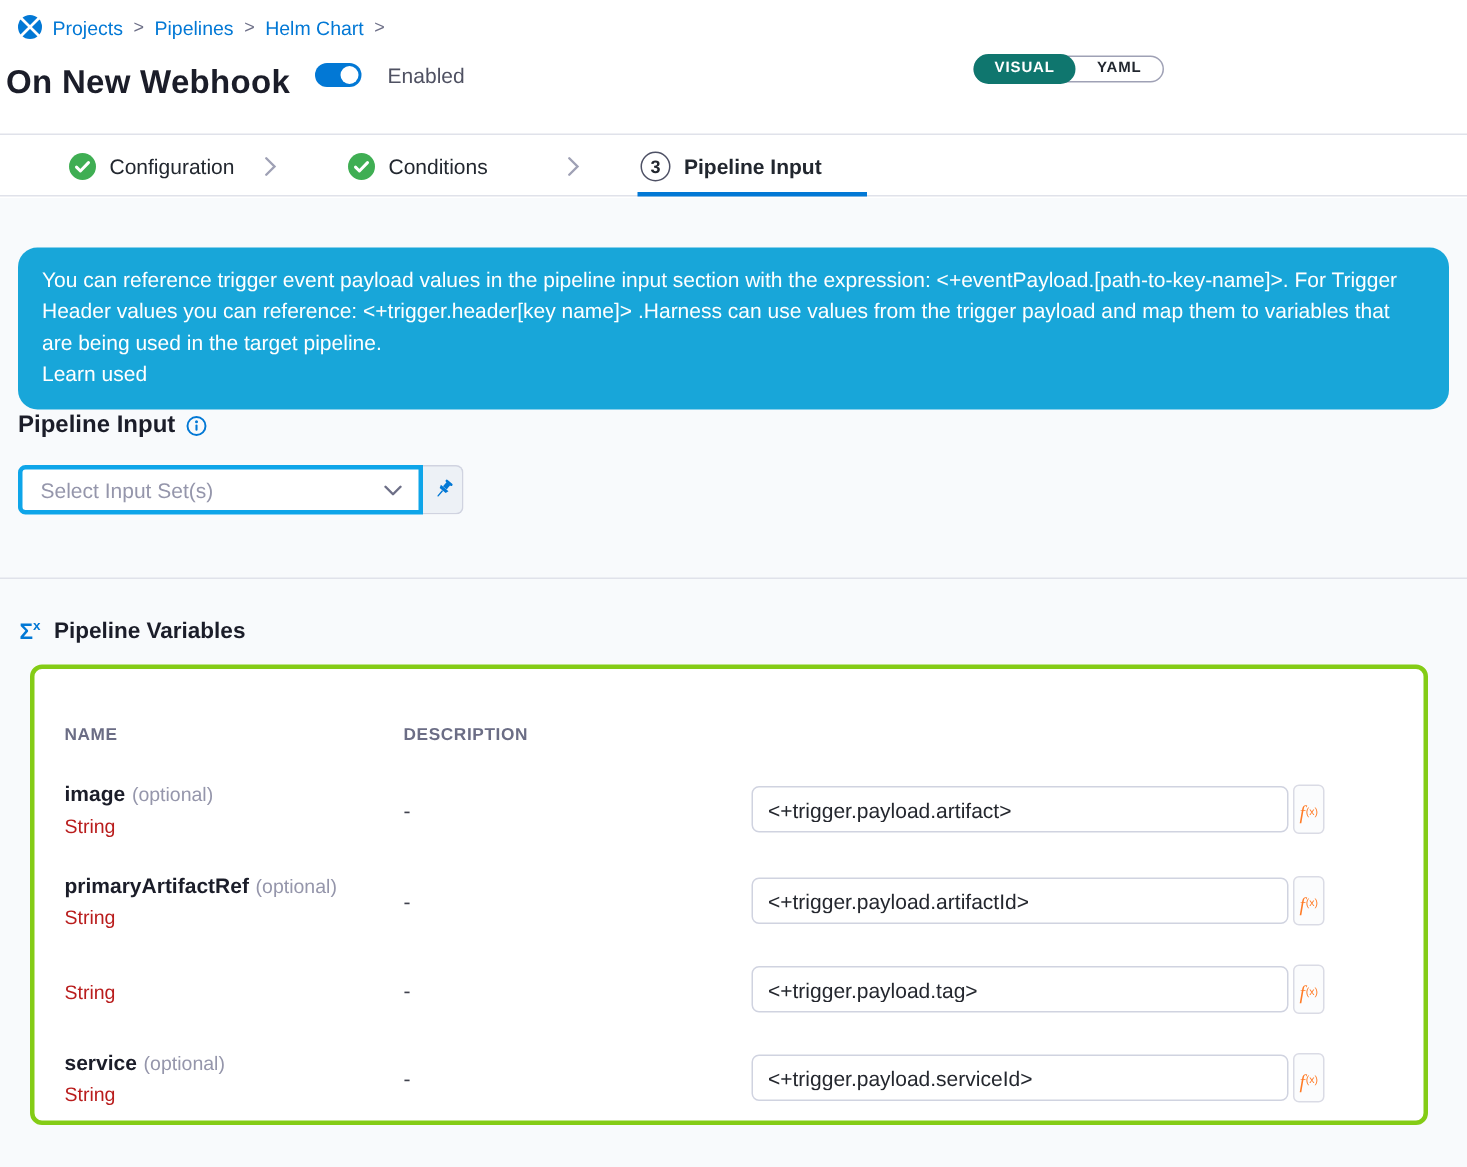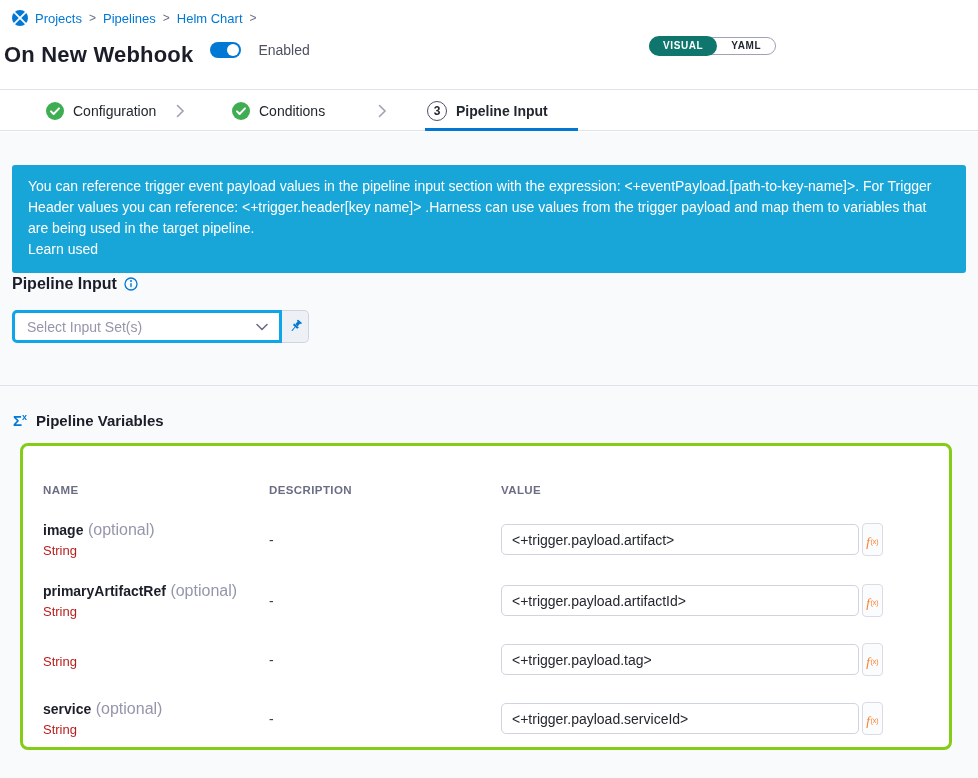--- a/index.html
+++ b/index.html
@@ -24,40 +24,40 @@
   .tabbar{position:absolute;top:89px;left:0;width:978px;height:42px;border-top:1px solid #e0e2ea;border-bottom:1px solid #e0e2ea;background:#fff}
   .tab{position:absolute;top:0;height:42px;display:flex;align-items:center;gap:9px;font-size:14px;color:#22272f;cursor:pointer;background:none;border:none;font-family:inherit}
   .tab .label{font-weight:500}
   .tab.active .label{font-weight:700}
   .tab-sep{position:absolute;top:0;height:42px;display:flex;align-items:center}
   .num-circle{width:20px;height:20px;border:1.5px solid #4e5165;border-radius:50%;display:flex;align-items:center;justify-content:center;font-size:12px;font-weight:600;color:#22272f}
   .tab-underline{position:absolute;bottom:-1px;left:425px;width:153px;height:3px;background:#0278d5}
 
   
   .main{position:absolute;top:132px;left:0;width:978px;height:646px;background:#f8fafc}
-  .banner{position:absolute;top:33px;left:12px;width:954px;background:#18a6d9;color:#fff;font-size:14px;line-height:21px;padding:11px 16px 13px;border-radius:3px}
+  .banner{position:absolute;top:33px;left:12px;width:954px;background:#18a6d9;color:#fff;font-size:14px;line-height:21px;padding:11px 16px 13px;border-radius:13px}
   .banner .learn{display:inline-block;color:#fff;margin-top:0}
   .section-heading{position:absolute;top:143px;left:12px;font-size:16px;font-weight:700;color:#1b1d29;display:flex;align-items:center;gap:7px}
   .inputset-row{position:absolute;top:178px;left:12px;display:flex}
   .dropdown{width:270px;height:33px;border:3px solid #0ea5e9;border-radius:5px 0 0 5px;background:#fff;display:flex;align-items:center;padding:0 11px 0 12px;cursor:pointer}
   .dropdown .ph{flex:1;font-size:14px;color:#9596ab}
   .pin-btn{width:27px;height:33px;border:1px solid #d0d3e0;border-left:none;border-radius:0 5px 5px 0;background:#edf1f6;display:flex;align-items:center;justify-content:center;cursor:pointer}
   .divider{position:absolute;top:253px;left:0;width:978px;height:1px;background:#e0e2ea}
   .pv-heading{position:absolute;top:280px;left:13px;font-size:15px;font-weight:700;color:#1b1d29;display:flex;align-items:center;gap:9px}
   .sigma{color:#0278d5;font-weight:700;font-size:15px;line-height:1}
   .sigma sup{font-size:9px;font-weight:700}
 
   
   .card{position:absolute;top:311px;left:20px;width:932px;height:307px;background:#fff;border:3px solid #84cc16;border-radius:8px;padding:38px 20px 11px}
   .thead{display:grid;grid-template-columns:226px 232px 1fr;font-size:11.5px;font-weight:700;color:#6b6d85;letter-spacing:.4px}
   .var-row{display:grid;grid-template-columns:226px 232px 1fr;align-items:center}
   .var-row{margin-top:24px}
   .var-row:first-of-type{margin-top:25px}
   .vname{font-weight:700;font-size:14px;color:#1b1d29}
-  .opt{color:#9596ab;font-size:16px}
+  .opt{color:#9596ab;font-size:13px}
   .vtype{font-size:13px;color:#b91c1c;margin-top:4px}
   .cell.desc{color:#3f424d;font-size:14px}
   .cell.value{display:flex;align-items:center;padding-right:46px;gap:3px}
   .cell.value input{flex:1;height:31px;border:1px solid #d0d3e0;border-radius:5px;padding:0 10px;font-size:14px;font-family:inherit;color:#24272e;background:#fff;min-width:0}
   .fx-btn{width:21px;height:33px;border:1px solid #dadbe5;border-radius:4px;background:#fbfcfd;color:#ff7b26;cursor:pointer;display:flex;align-items:center;justify-content:center;padding-top:4px}
   .fx-btn .f{font-family:"Liberation Serif",serif;font-style:italic;font-size:13px;line-height:1}
   .fx-btn sub{font-size:7px;line-height:1;margin-left:.5px}
   .icn{display:inline-flex;align-items:center}
 </style>
 </head>
@@ -175,21 +175,20 @@
 
   <div class="pv-heading">
     <span class="sigma"><span>Σ</span><sup>x</sup></span>
     <span>Pipeline Variables</span>
   </div>
 
   <section class="card">
     <div class="thead">
       <span>NAME</span>
       <span>DESCRIPTION</span>
-      <span>VALUE</span>
     </div>
     <div>
   <div class="var-row">
     <div class="cell name">
       <div><span class="vname">image</span> <span class="opt">(optional)</span></div>
       <div class="vtype">String</div>
     </div>
     <div class="cell desc">-</div>
     <div class="cell value">
       <input type="text" value="&lt;+trigger.payload.artifact&gt;" style="">

